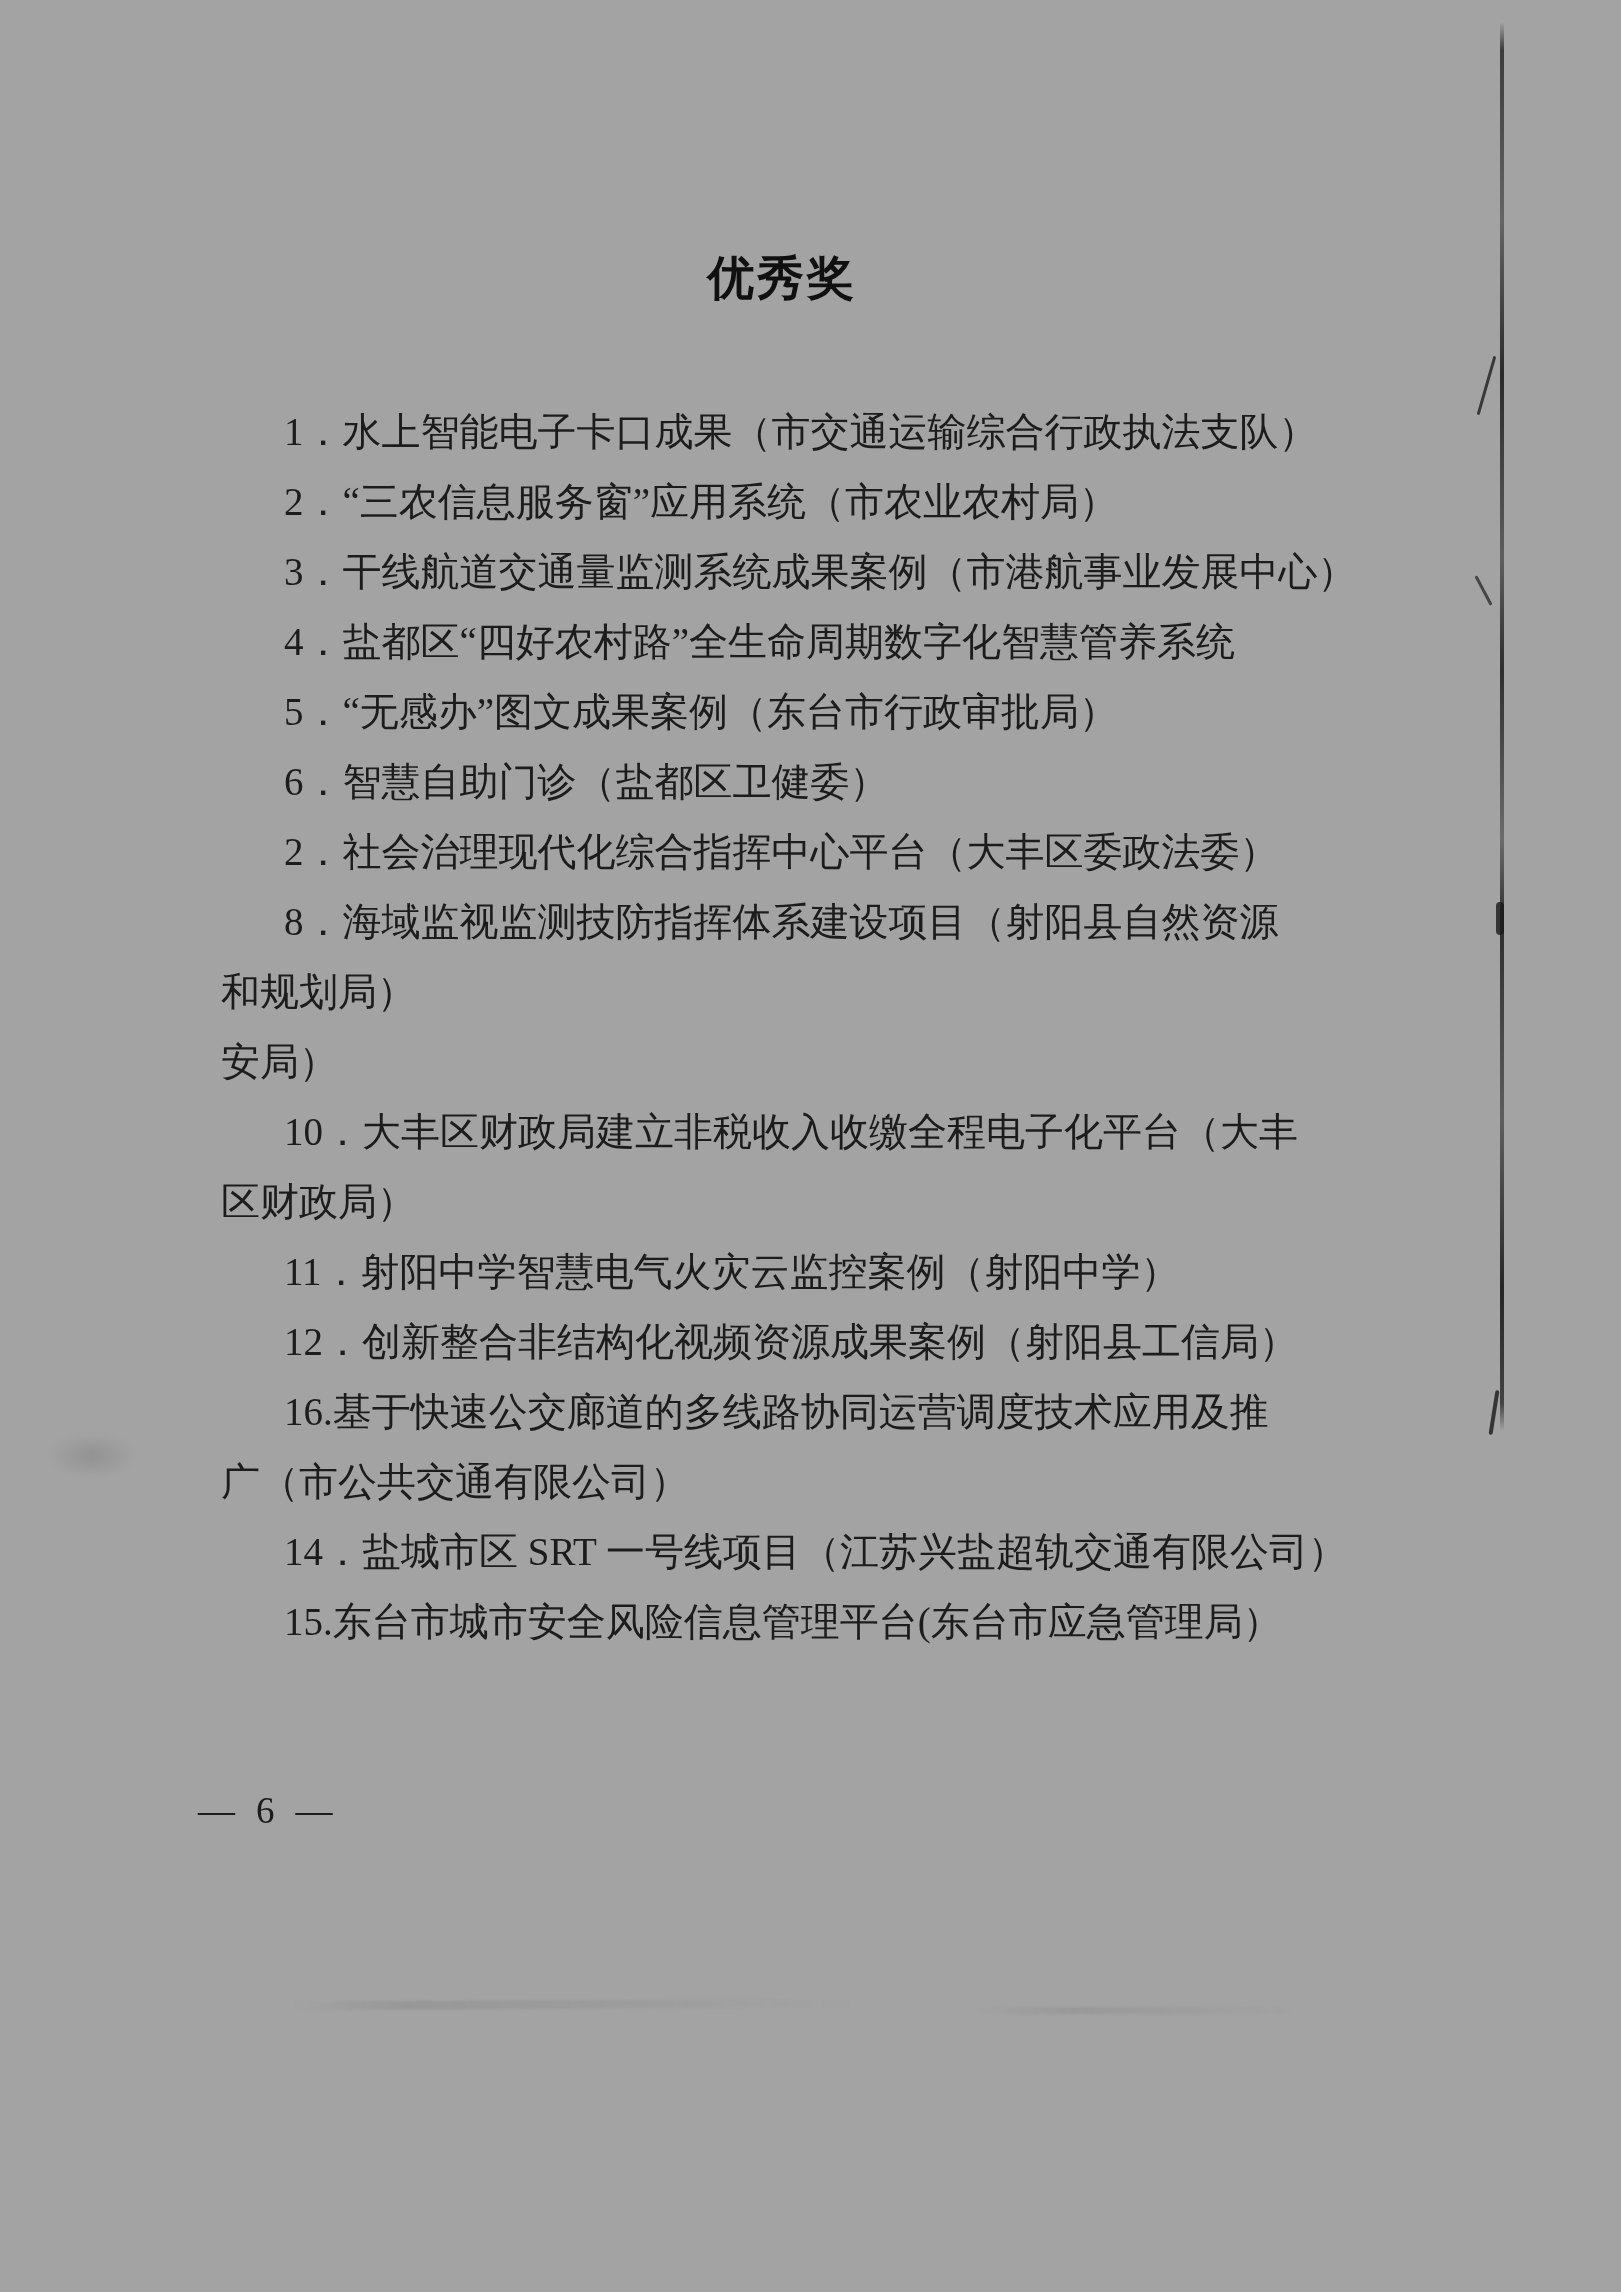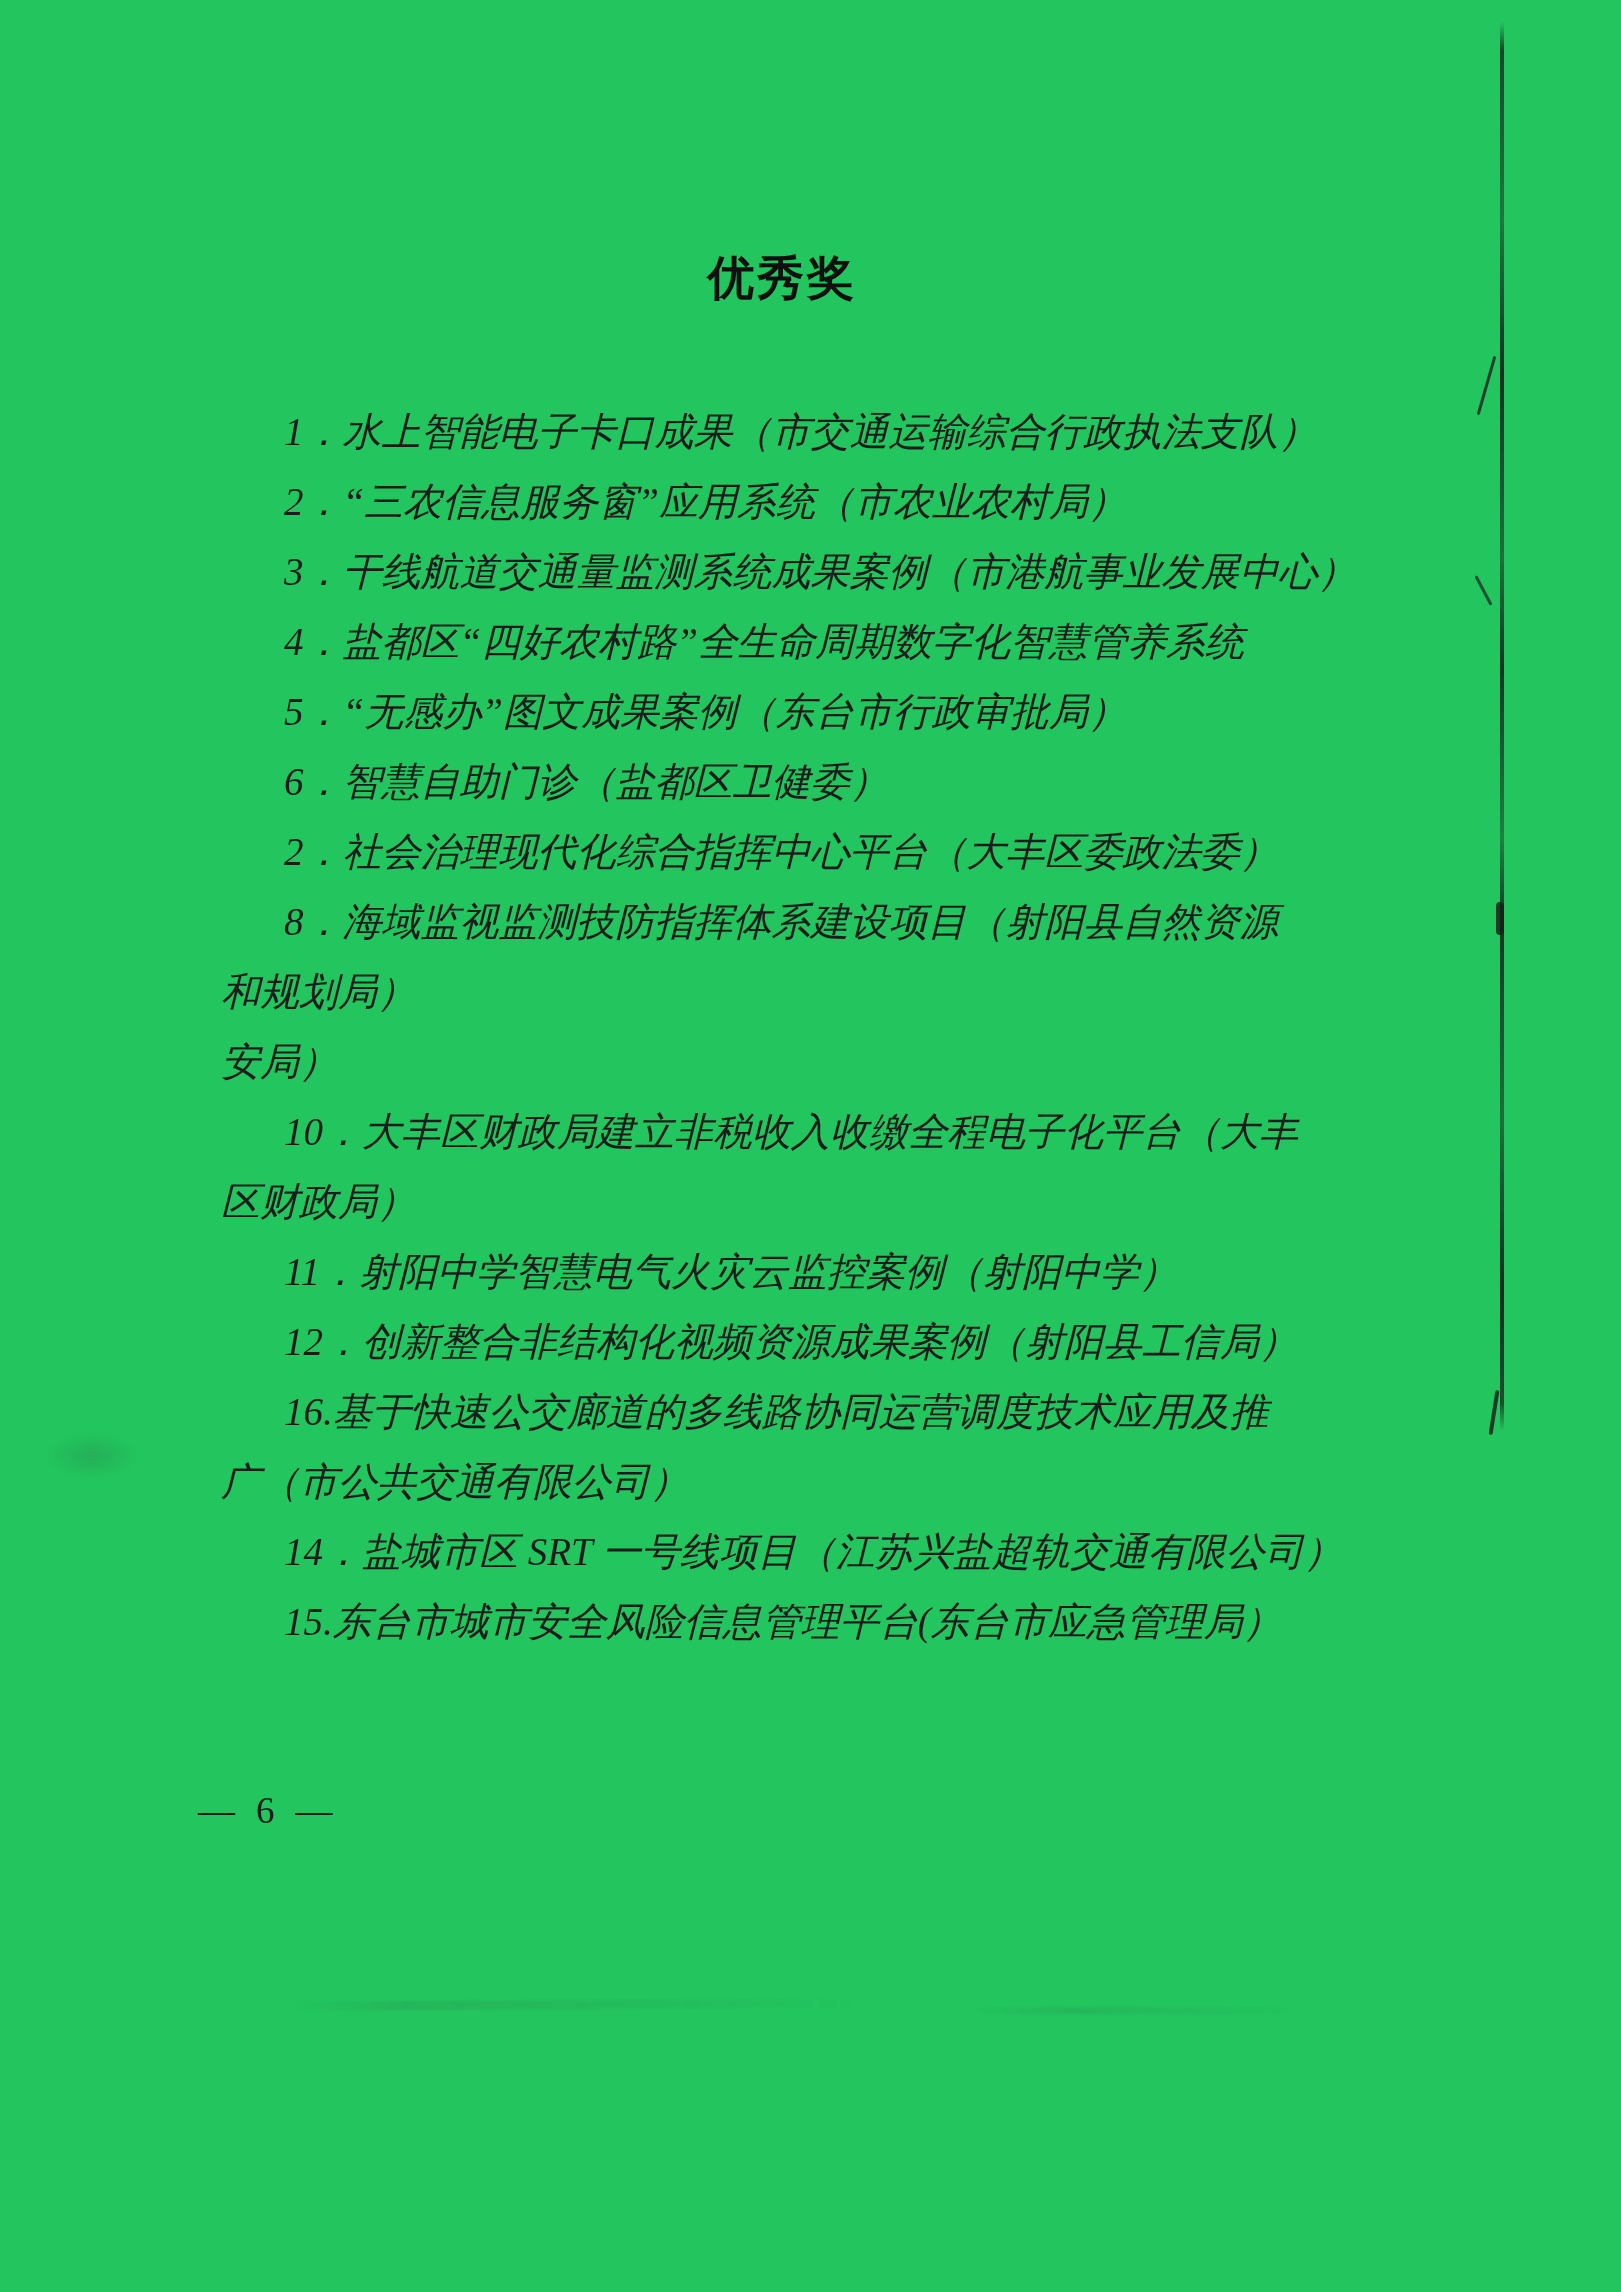--- a/index.html
+++ b/index.html
@@ -3,31 +3,31 @@
 <meta charset="utf-8">
 <style>
   html,body{margin:0;padding:0;}
   body{
     width:1621px;height:2293px;position:relative;
     background:#ffffff;
     font-family:"Liberation Serif","DejaVu Serif",serif;
     color:#1e1e1e;
     overflow:hidden;
   }
-  .page{position:absolute;inset:0;background:#22c55e;}
+  .page{position:absolute;inset:0;background:#a3a3a3;}
 
   .title{
     position:absolute;left:221px;top:247px;width:1122px;
     text-align:center;
     font-family:"Liberation Sans","DejaVu Sans",sans-serif;
     font-weight:bold;font-size:47px;letter-spacing:2.9px;color:#101010;
   }
 
   .doc-text{position:absolute;left:221px;top:397px;width:1137px;}
-  .item{margin:0;padding:0;font-style:italic;}
+  .item{margin:0;padding:0;}
   .line{
     height:70px;line-height:70px;font-size:39px;
     white-space:nowrap;letter-spacing:0px;color:#1c1c1c;
   }
   .line.first{padding-left:63px;}
 
   .page-number{
     position:absolute;left:198px;top:1776px;
     font-size:37px;letter-spacing:5.9px;color:#1c1c1c;height:70px;line-height:70px;
   }

